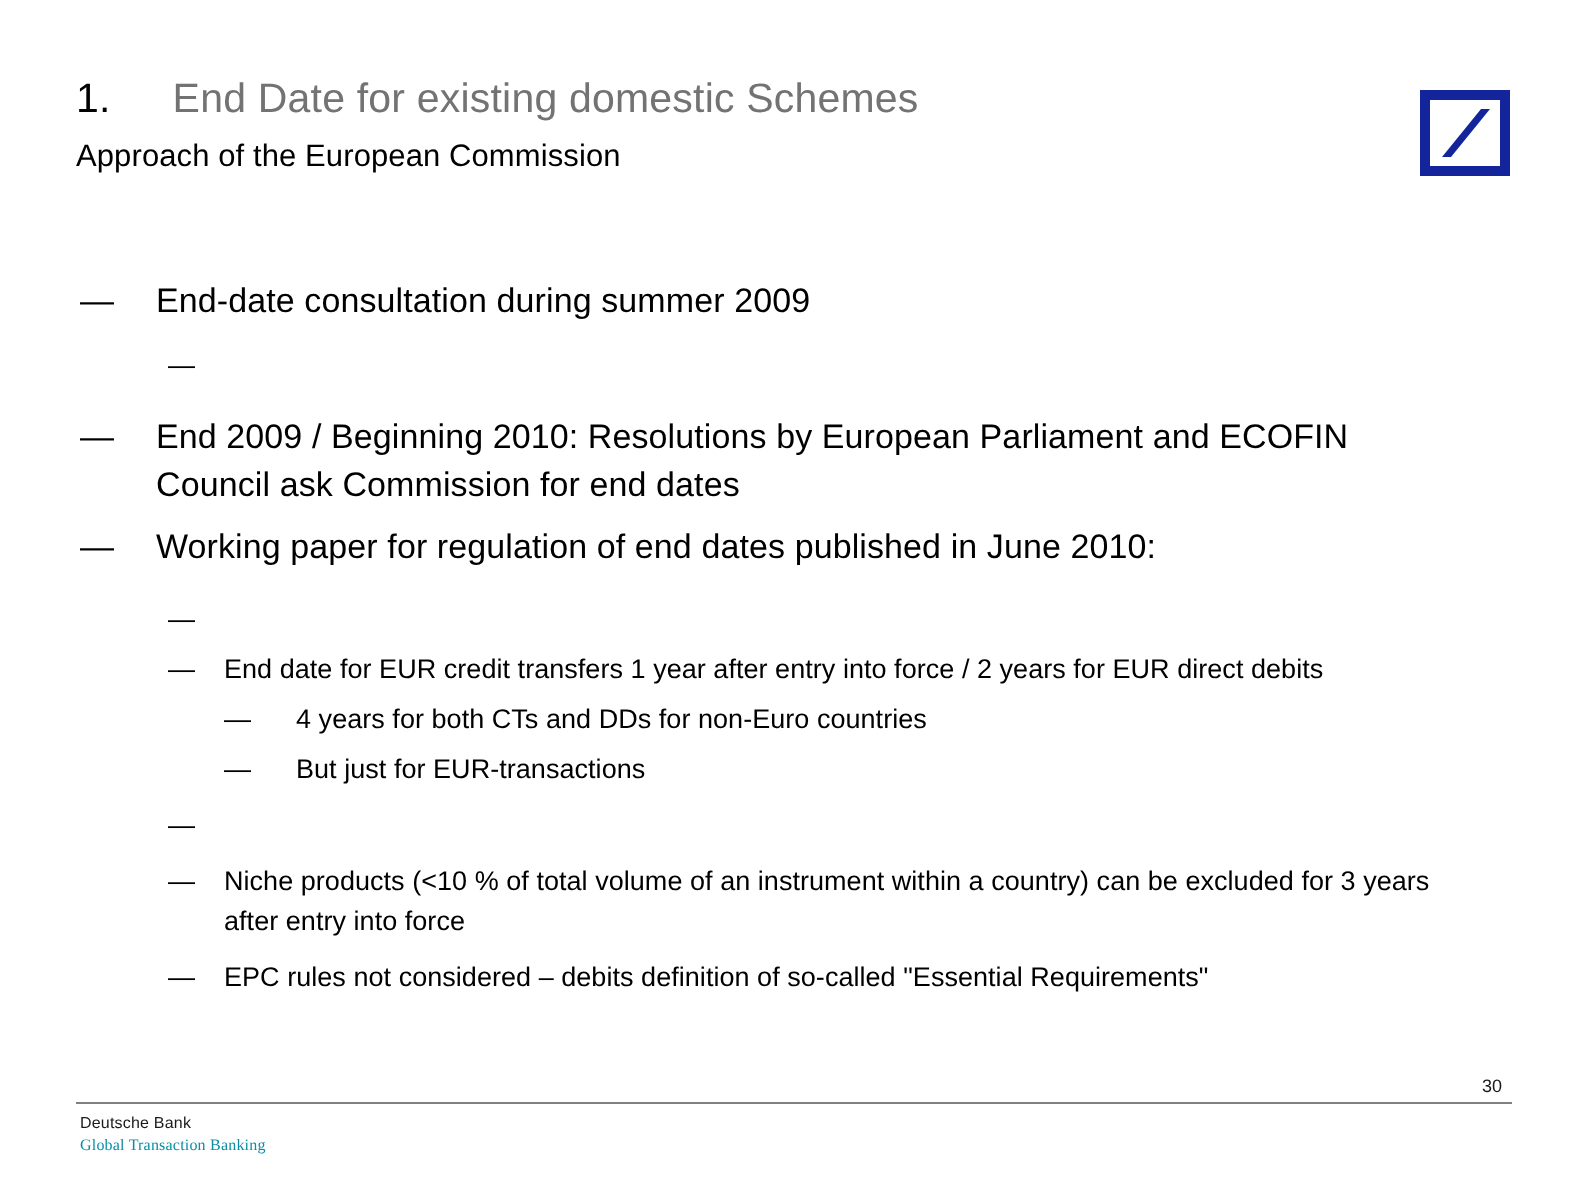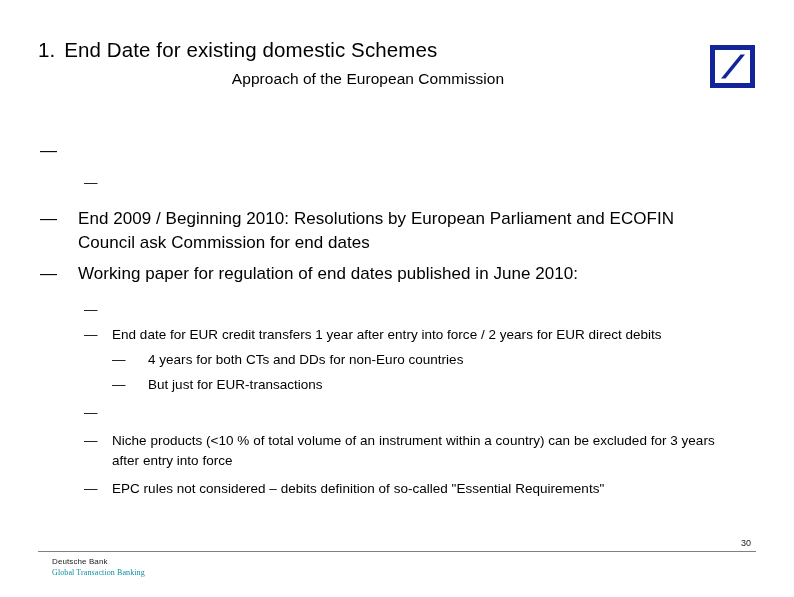--- a/index.html
+++ b/index.html
@@ -35,31 +35,31 @@
   .title-num {
     font-size: 20.5px;
     font-weight: 400;
     color: #000;
     letter-spacing: 0.1px;
     margin-right: 9px;
   }
   .title-text {
     font-size: 20.5px;
     font-weight: 400;
-    color: #000000;
-    letter-spacing: 0.1px;
+    color: #737373;
+    letter-spacing: 0.1px;
+    margin-left: 22px;
   }
   .subtitle {
     margin-top: 8px;
     font-size: 15.5px;
     font-weight: 400;
     color: #000;
     letter-spacing: 0.05px;
     white-space: nowrap;
-    text-align: center;
   }
 
   
   #logo {
     position: absolute;
     left: 710px;
     top: 45px;
     width: 45px;
     height: 43px;
   }
@@ -147,21 +147,21 @@
   #footer-rule {
     position: absolute;
     left: 38px;
     top: 551px;
     width: 718px;
     height: 1px;
     background: #808080;
   }
   #footer-text {
     position: absolute;
-    left: 52px;
+    left: 40px;
     top: 556px;
     line-height: 11px;
   }
   .foot-line1 {
     font-size: 8px;
     color: #1a1a1a;
     letter-spacing: 0.1px;
   }
   .foot-line2 {
     font-size: 8px;
@@ -195,20 +195,21 @@
       <rect x="0" y="0" width="45" height="43" fill="#14259b"></rect>
       <rect x="5" y="5" width="35" height="33" fill="#ffffff"></rect>
       <polygon points="30.5,9.5 35,9.5 15.5,33.5 11,33.5" fill="#14259b"></polygon>
     </svg>
   </div>
 
   <div id="body">
 
     <div class="bullet lvl1">
       <span class="dash">—</span>
+      <span class="btext">End-date consultation during summer 2009</span>
     </div>
 
     <div class="sp-8"></div>
 
     <div class="bullet lvl2">
       <span class="dash">—</span>
     </div>
 
     <div class="sp-12"></div>
 

